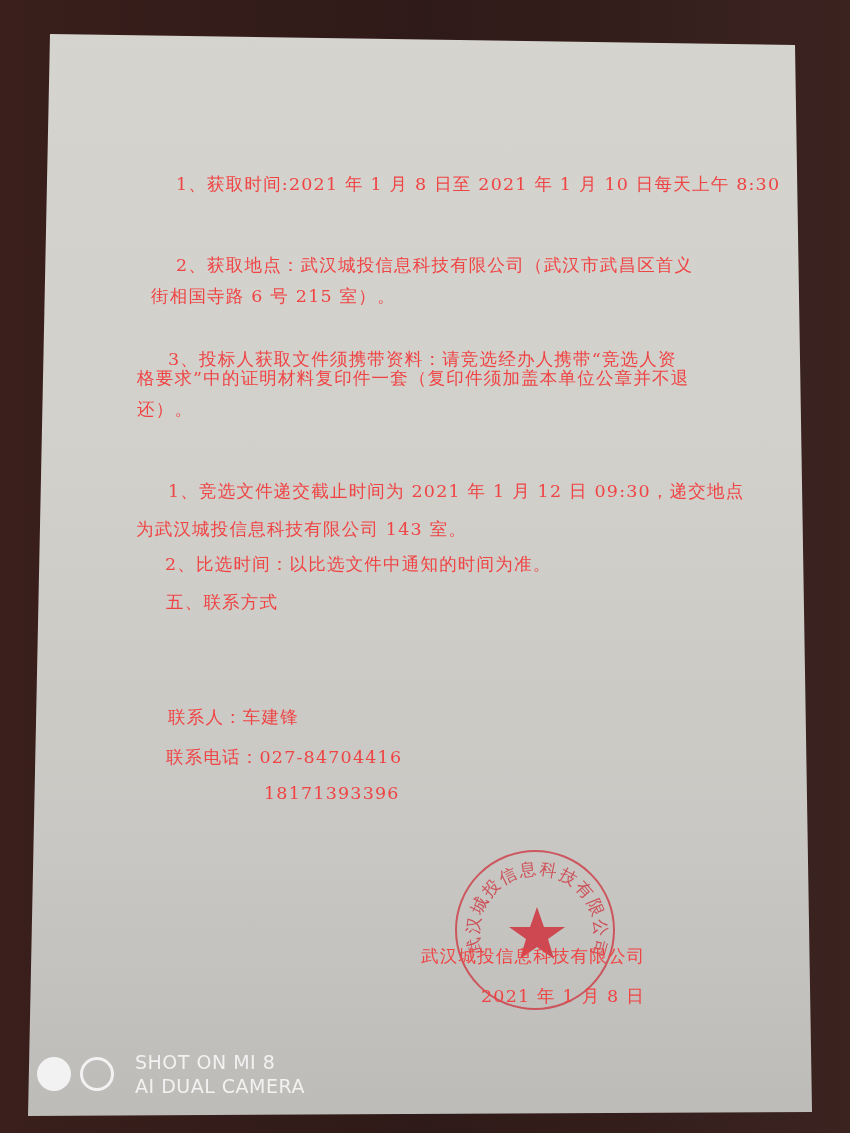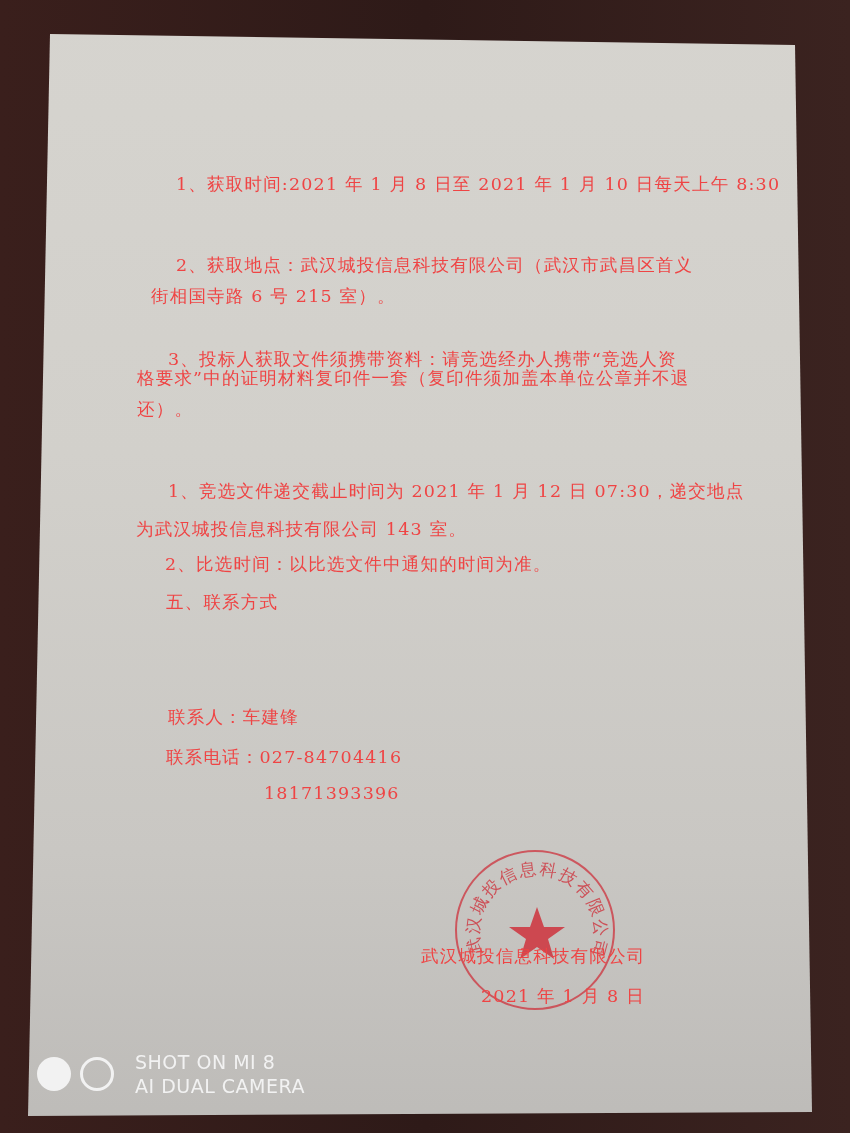--- a/index.html
+++ b/index.html
@@ -38,21 +38,21 @@
 <div class="paper"></div>
 
 <div class="doc">
   <div class="line" style="left:176px;top:160px;">1、获取时间:2021 年 1 月 8 日至 2021 年 1 月 10 日每天上午 8:30</div>
   <div class="line" style="left:176px;top:241px;">2、获取地点：武汉城投信息科技有限公司（武汉市武昌区首义</div>
   <div class="line" style="left:139px;top:272px;margin-left:12px;">街相国寺路 6 号 215 室）。</div>
   <div class="line" style="left:168px;top:317px;margin-top:18px;">3、投标人获取文件须携带资料：请竞选经办人携带“竞选人资</div>
   <div class="line" style="left:137px;top:354px;">格要求”中的证明材料复印件一套（复印件须加盖本单位公章并不退</div>
   <div class="line" style="left:137px;top:385px;">还）。</div>
 
-  <div class="line" style="left:168px;top:467px;">1、竞选文件递交截止时间为 2021 年 1 月 12 日 07:30，递交地点</div>
+  <div class="line" style="left:168px;top:467px;">1、竞选文件递交截止时间为 2021 年 1 月 12 日 09:30，递交地点</div>
   <div class="line" style="left:136px;top:505px;">为武汉城投信息科技有限公司 143 室。</div>
   <div class="line" style="left:165px;top:540px;">2、比选时间：以比选文件中通知的时间为准。</div>
   <div class="line" style="left:166px;top:578px;">五、联系方式</div>
 
   <div class="line" style="left:168px;top:693px;">
     <span>联系人：</span><span>车建锋</span>
   </div>
   <div class="line" style="left:166px;top:733px;">
     <span>联系电话：</span><span>027-84704416</span>
   </div>

